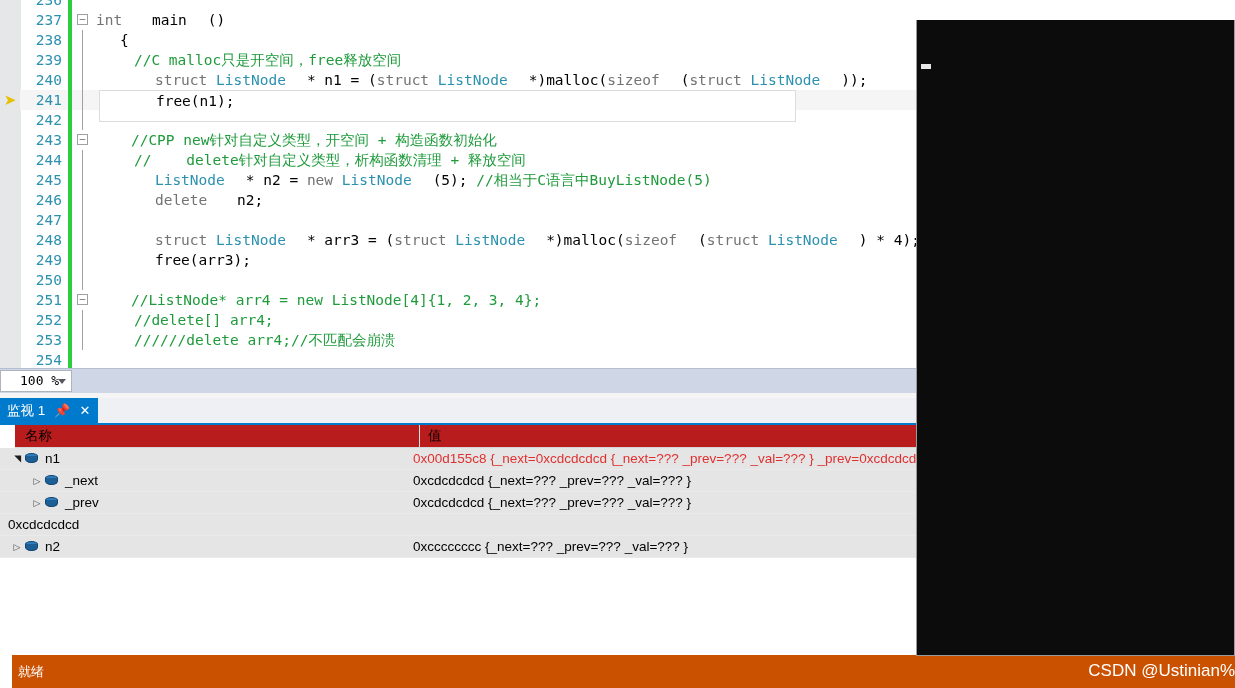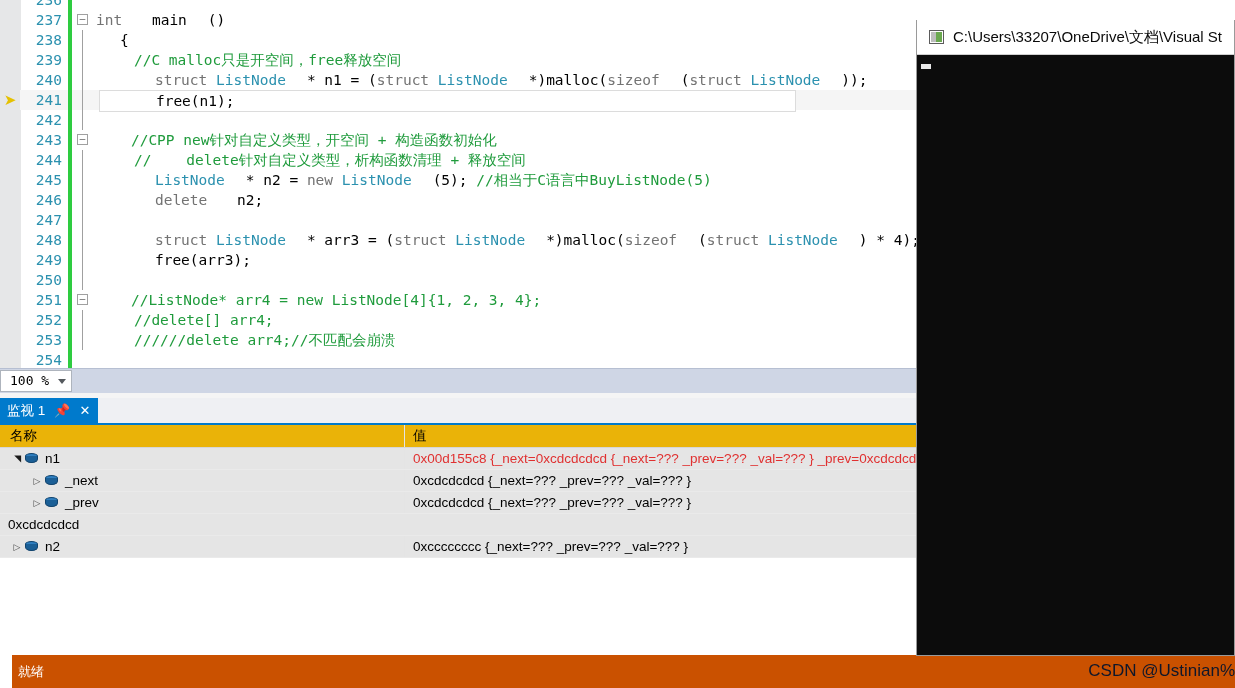--- a/index.html
+++ b/index.html
@@ -116,21 +116,21 @@
   }
   .kw   { color: #737373; }
   .typ  { color: #2b91af; }
   .cmt  { color: #1f9b3c; }
   .pln  { color: #000000; padding-left: 21px; }
   .cur-stmt {
     display: inline-block;
     border: 1px solid #dcdcdc;
     background: #ffffff;
     box-sizing: border-box;
-    height: 22px;
+    height: 32px;
     text-align: center;
   }
   .cur-row {
     background: #f5f5f5;
   }
 
   
   #zoombar {
     position: absolute;
     left: 0; top: 368px;
@@ -141,21 +141,21 @@
   #zoomselect {
     position: absolute;
     left: 0; top: 1px;
     width: 72px; height: 22px;
     background: #ffffff;
     border: 1px solid #aeb4bd;
     box-sizing: border-box;
     font-family: "DejaVu Sans Mono", "Liberation Mono", monospace;
     font-size: 13px;
     line-height: 20px;
-    padding-left: 9px;
+    padding-left: 19px;
     color: #000;
   }
   #zoomselect .arrow {
     position: absolute;
     right: 5px; top: 8px;
     width: 0; height: 0;
     border-left: 4px solid transparent;
     border-right: 4px solid transparent;
     border-top: 5px solid #55595e;
   }
@@ -206,23 +206,24 @@
   .wrow {
     position: relative;
     height: 21px;
     border-bottom: 1px solid #eaeaea;
     display: flex;
     align-items: center;
     font-size: 13.5px;
     background: #e5e5e5;
   }
   .wrow.header {
-    background: #eab308;
+    background: #b91c1c;
     border-bottom: 1px solid #d6d6d6;
     height: 22px;
+    margin-left: 15px;
   }
   .wname {
     width: 405px;
     box-sizing: border-box;
     border-right: 1px solid #e4e4e4;
     height: 100%;
     display: flex;
     align-items: center;
     padding-left: 6px;
     white-space: nowrap;
@@ -281,21 +282,21 @@
     margin-left: 12px;
   }
   #status-text {
     position: absolute;
     left: 6px; top: 8px;
   }
   #watermark {
     position: absolute;
     right: 12px; top: 6px;
     font-size: 17px;
-    color: #0f172a;
+    color: #ffffff;
     font-family: "Liberation Sans", sans-serif;
   }
 
   
   #console {
     position: absolute;
     left: 916px; top: 20px;
     width: 319px; height: 636px;
     background: #0c0c0c;
     border: 1px solid #9a9a9a;
@@ -438,20 +439,16 @@
       </div>
   </div>
 </div>
 
 <div id="statusbar">
   <div id="status-text">就绪</div>
   <div id="watermark">CSDN @Ustinian%</div>
 </div>
 
 <div id="console">
-  <div id="console-title">
-    <div id="console-icon"></div>
-    <div id="console-title-text">C:\Users\33207\OneDrive\文档\Visual St</div>
-  </div>
   <div id="console-body">
     <div id="console-cursor"></div>
   </div>
 </div>
 
 </body></html>

